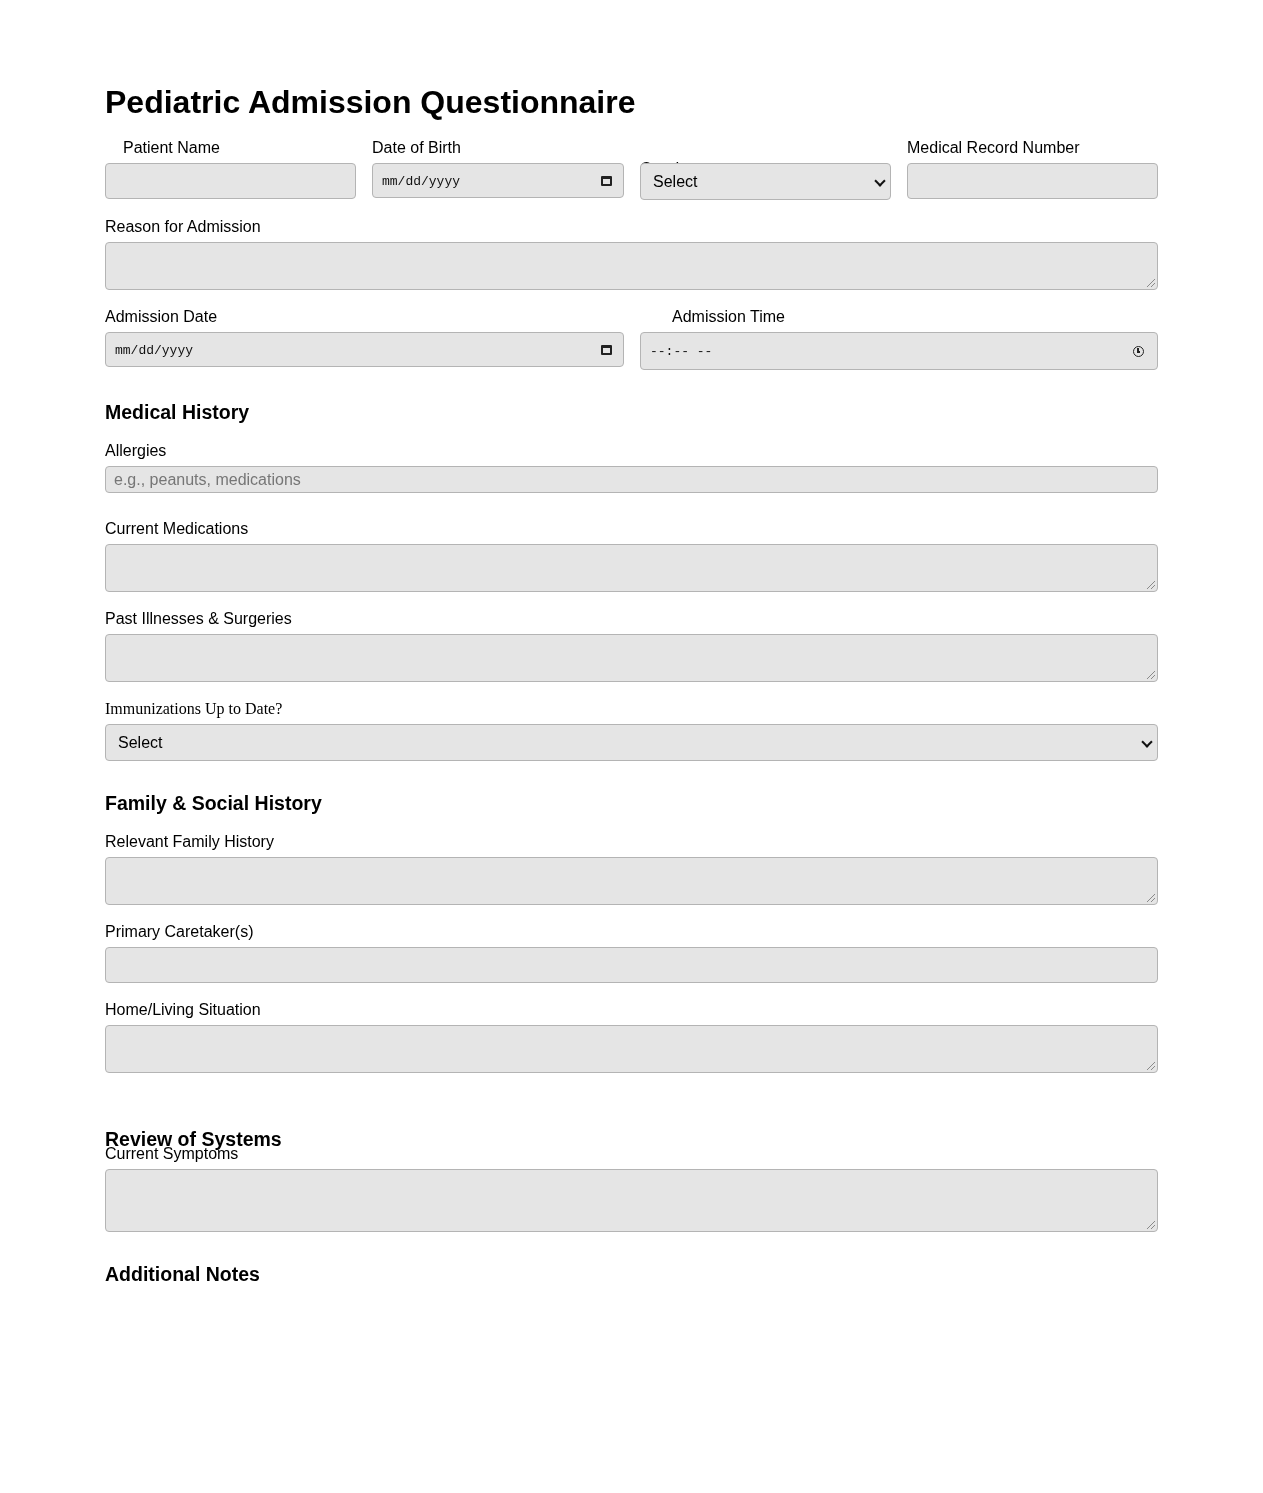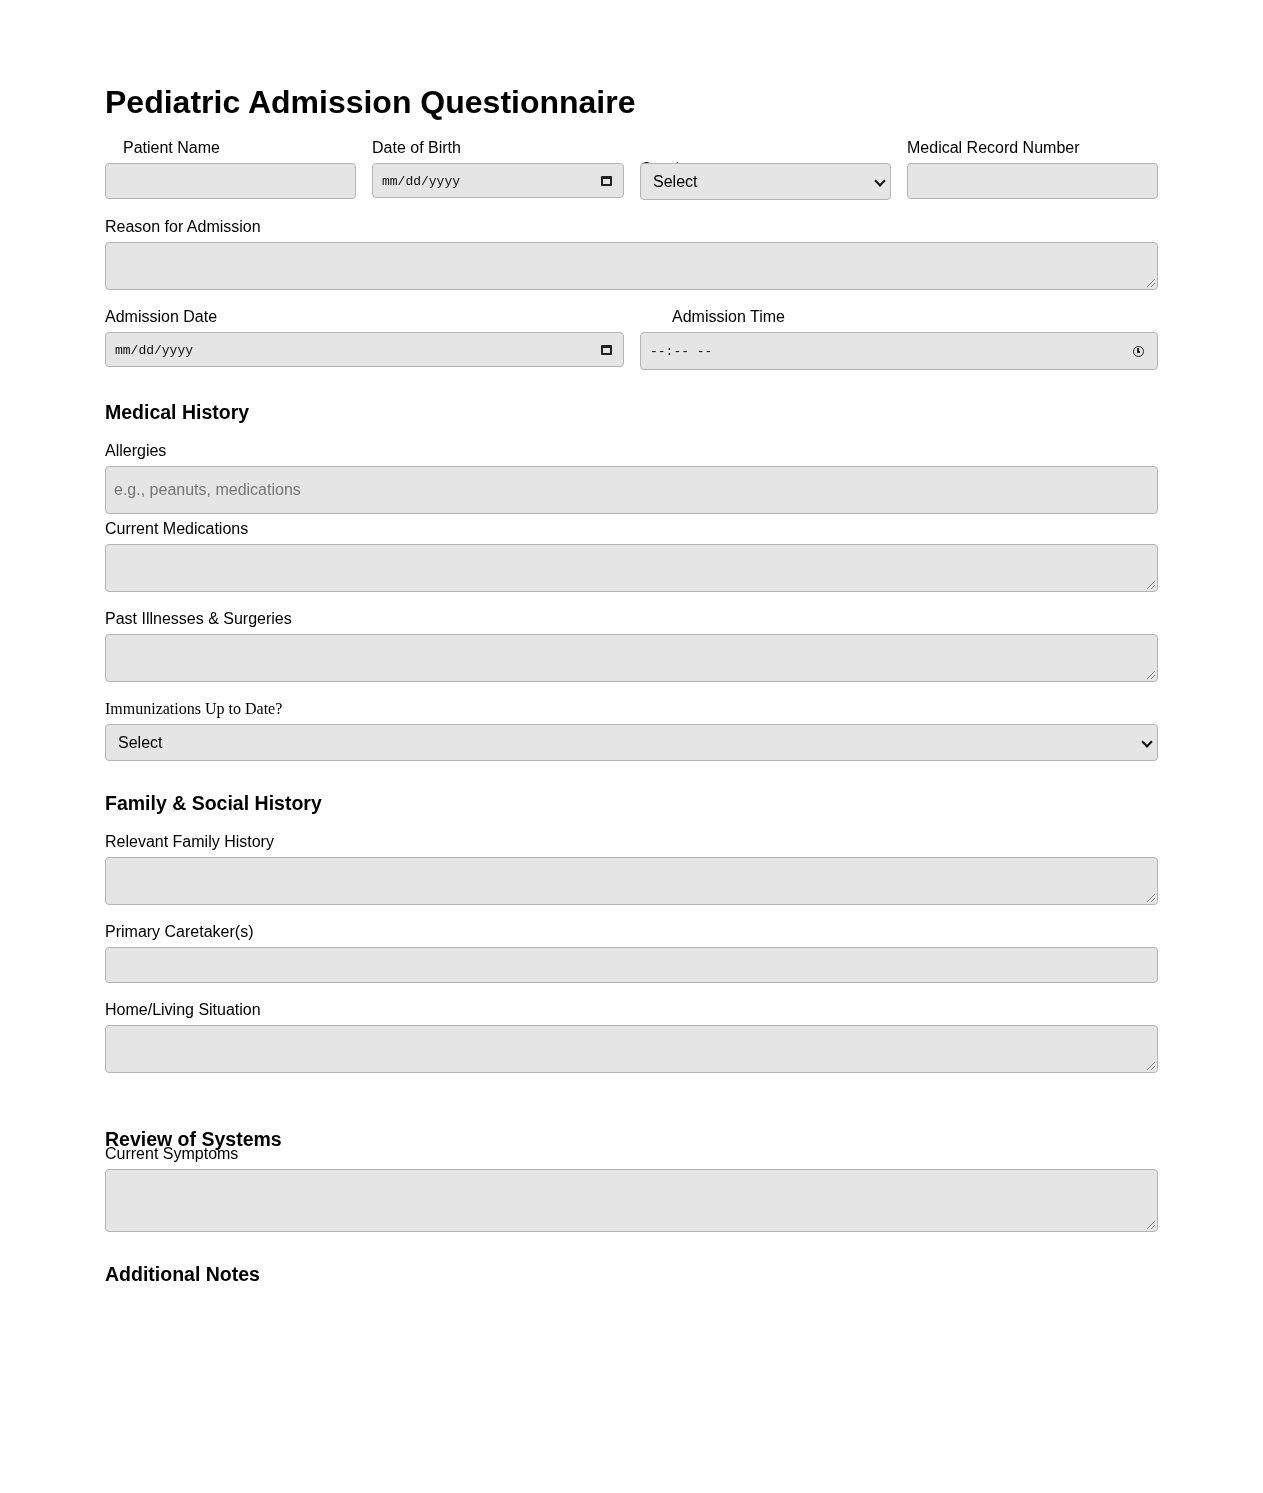--- a/index.html
+++ b/index.html
@@ -101,21 +101,21 @@
 
   <label class="lbl" style="left:535px;top:308px;margin-left:32px;">Admission Time</label>
   <div class="field" style="left:535px;top:332px;width:518px;height:38px;">
     <span class="mono">--:-- --</span>
     <span class="clock-icon"></span>
   </div>
 
   <h2 class="sec" style="left:0;top:401px;">Medical History</h2>
 
   <label class="lbl" style="left:0;top:442px;">Allergies</label>
-  <div class="field" style="left:0;top:466px;width:1053px;height:48px;">
+  <div class="field" style="left:0;top:466px;width:1053px;height:27px;">
     <span class="ph">e.g., peanuts, medications</span>
   </div>
 
   <label class="lbl" style="left:0;top:520px;">Current Medications</label>
   <div class="field" style="left:0;top:544px;width:1053px;height:48px;">
     <span class="resize-icon"></span>
   </div>
 
   <label class="lbl" style="left:0;top:610px;">Past Illnesses &amp; Surgeries</label>
   <div class="field" style="left:0;top:634px;width:1053px;height:48px;">

